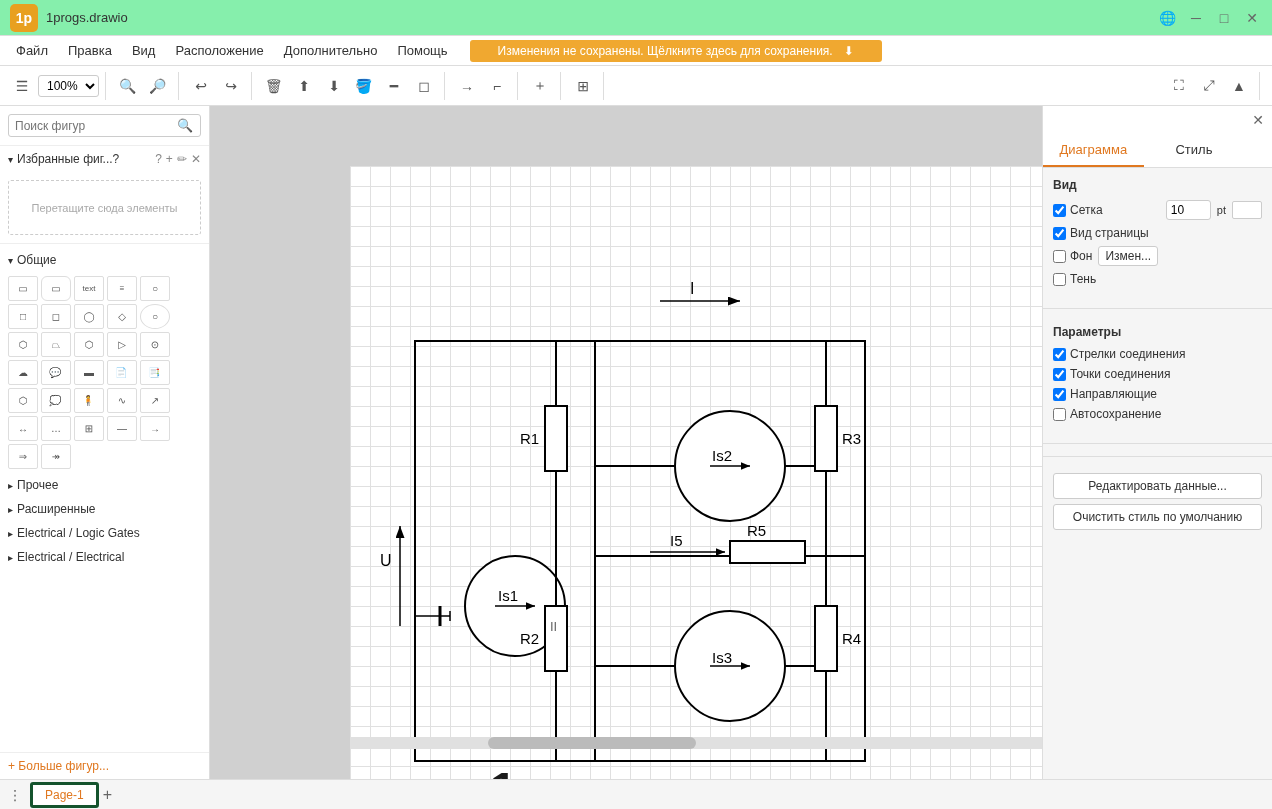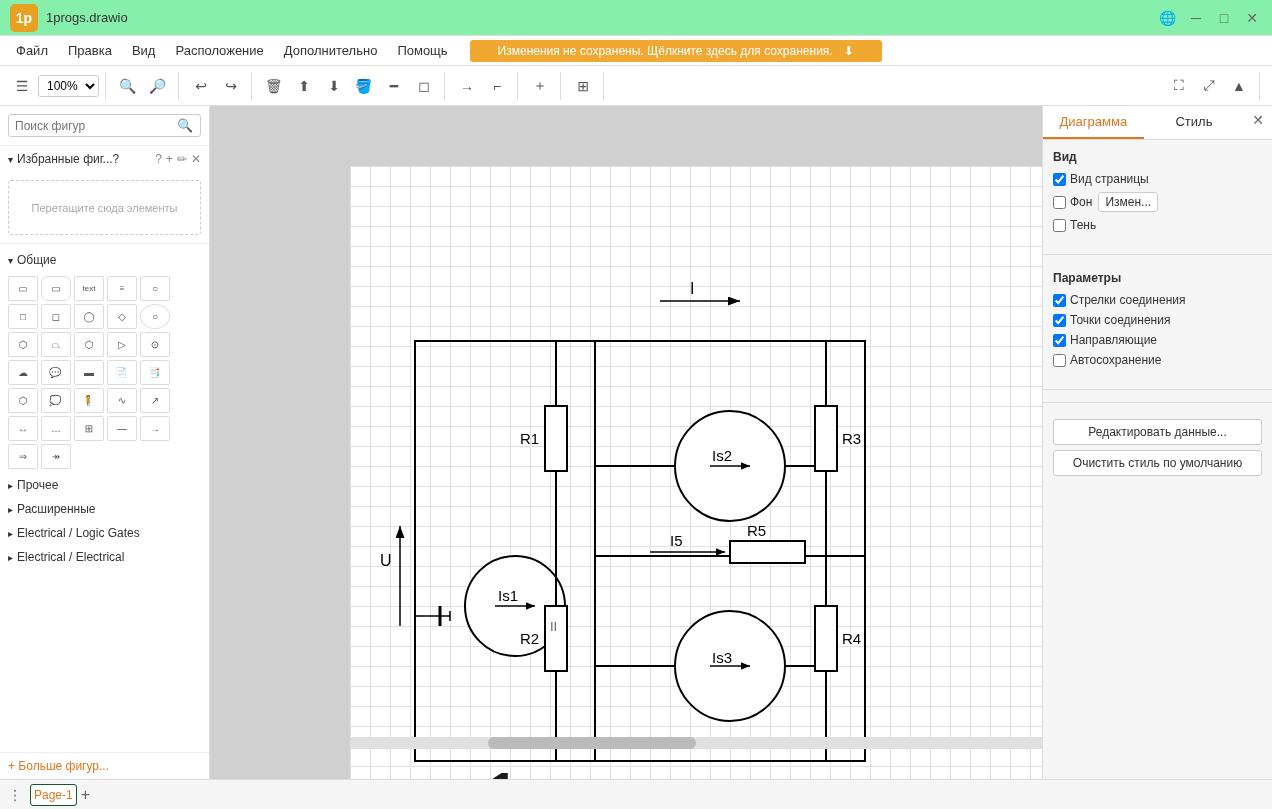--- a/index.html
+++ b/index.html
@@ -181,23 +181,23 @@
     #bottom-bar {
       height: 30px;
       background: #f5f5f5;
       border-top: 1px solid #ddd;
       display: flex; align-items: center;
       padding: 0 8px;
       gap: 8px;
     }
     #page-tabs { display: flex; align-items: center; gap: 4px; flex: 1; }
     .page-tab {
-      padding: 3px 3px;
+      padding: 3px 12px;
       background: #fff;
-      border: 1px solid #14532d;
+      border: 3px solid #14532d;
       border-radius: 3px;
       font-size: 12px; cursor: pointer;
       color: #e07820; font-weight: 500;
     }
     #add-page-btn { cursor: pointer; color: #666; font-size: 16px; }
     #page-options { cursor: pointer; color: #666; font-size: 14px; }
 
     
     #right-panel {
       width: 230px;
@@ -210,20 +210,21 @@
       display: flex;
       border-bottom: 1px solid #ddd;
       background: #fff;
     }
     .rpanel-tab {
       flex: 1; text-align: center;
       padding: 8px 4px;
       font-size: 13px; cursor: pointer;
       color: #333;
       border-bottom: 2px solid transparent;
+      margin-top: 28px;
     }
     .rpanel-tab.active { border-bottom-color: #e07820; color: #e07820; font-weight: 500; }
     #close-panel { padding: 6px 8px; cursor: pointer; color: #666; font-size: 14px; }
     .rpanel-section { padding: 10px 10px; }
     .rpanel-section-title { font-size: 12px; color: #333; font-weight: 600; margin-bottom: 8px; }
     .rpanel-row { display: flex; align-items: center; gap: 6px; margin-bottom: 6px; font-size: 12px; color: #333; }
     .rpanel-row label { display: flex; align-items: center; gap: 4px; }
     .rpanel-row input[type=checkbox] { cursor: pointer; }
     .rpanel-row input[type=number] { width: 45px; border: 1px solid #ccc; border-radius: 3px; padding: 2px 4px; font-size: 12px; }
     .color-swatch { width: 30px; height: 18px; background: #fff; border: 1px solid #ccc; border-radius: 2px; display: inline-block; }
@@ -525,20 +526,29 @@
       <div class="rpanel-tab active">Диаграмма</div>
       <div class="rpanel-tab">Стиль</div>
       <div id="close-panel">✕</div>
     </div>
 
     <div class="rpanel-section">
       <div class="rpanel-section-title">Вид</div>
       <div class="rpanel-row">
         <label>
           <input type="checkbox" checked="" style="">
+          <span>Сетка</span>
+        </label>
+        <input type="number" value="10" style="margin-left: auto;">
+        <span style="font-size:11px;">pt</span>
+        <span class="color-swatch"></span>
+      </div>
+      <div class="rpanel-row">
+        <label>
+          <input type="checkbox" checked="" style="">
           <span>Вид страницы</span>
         </label>
       </div>
       <div class="rpanel-row">
         <label>
           <input type="checkbox" style="">
           <span>Фон</span>
         </label>
         <button class="rpanel-btn" style="width:auto;margin:0;padding:2px 6px;">Измен...</button>
       </div>

